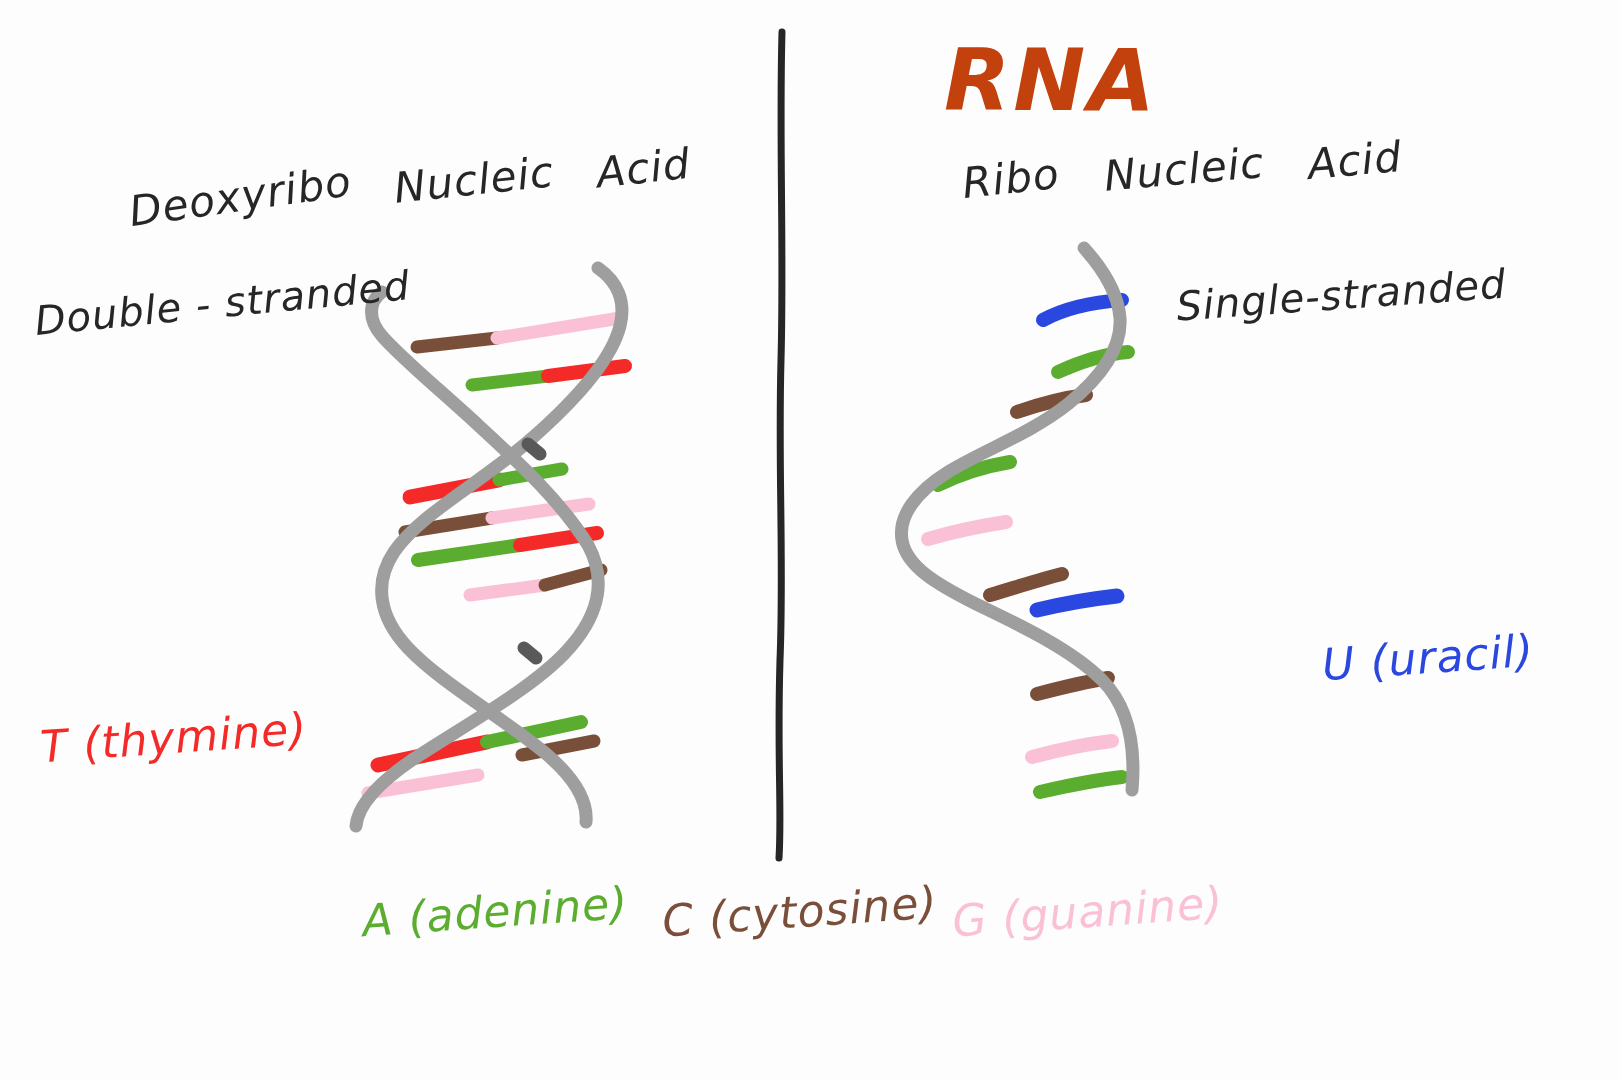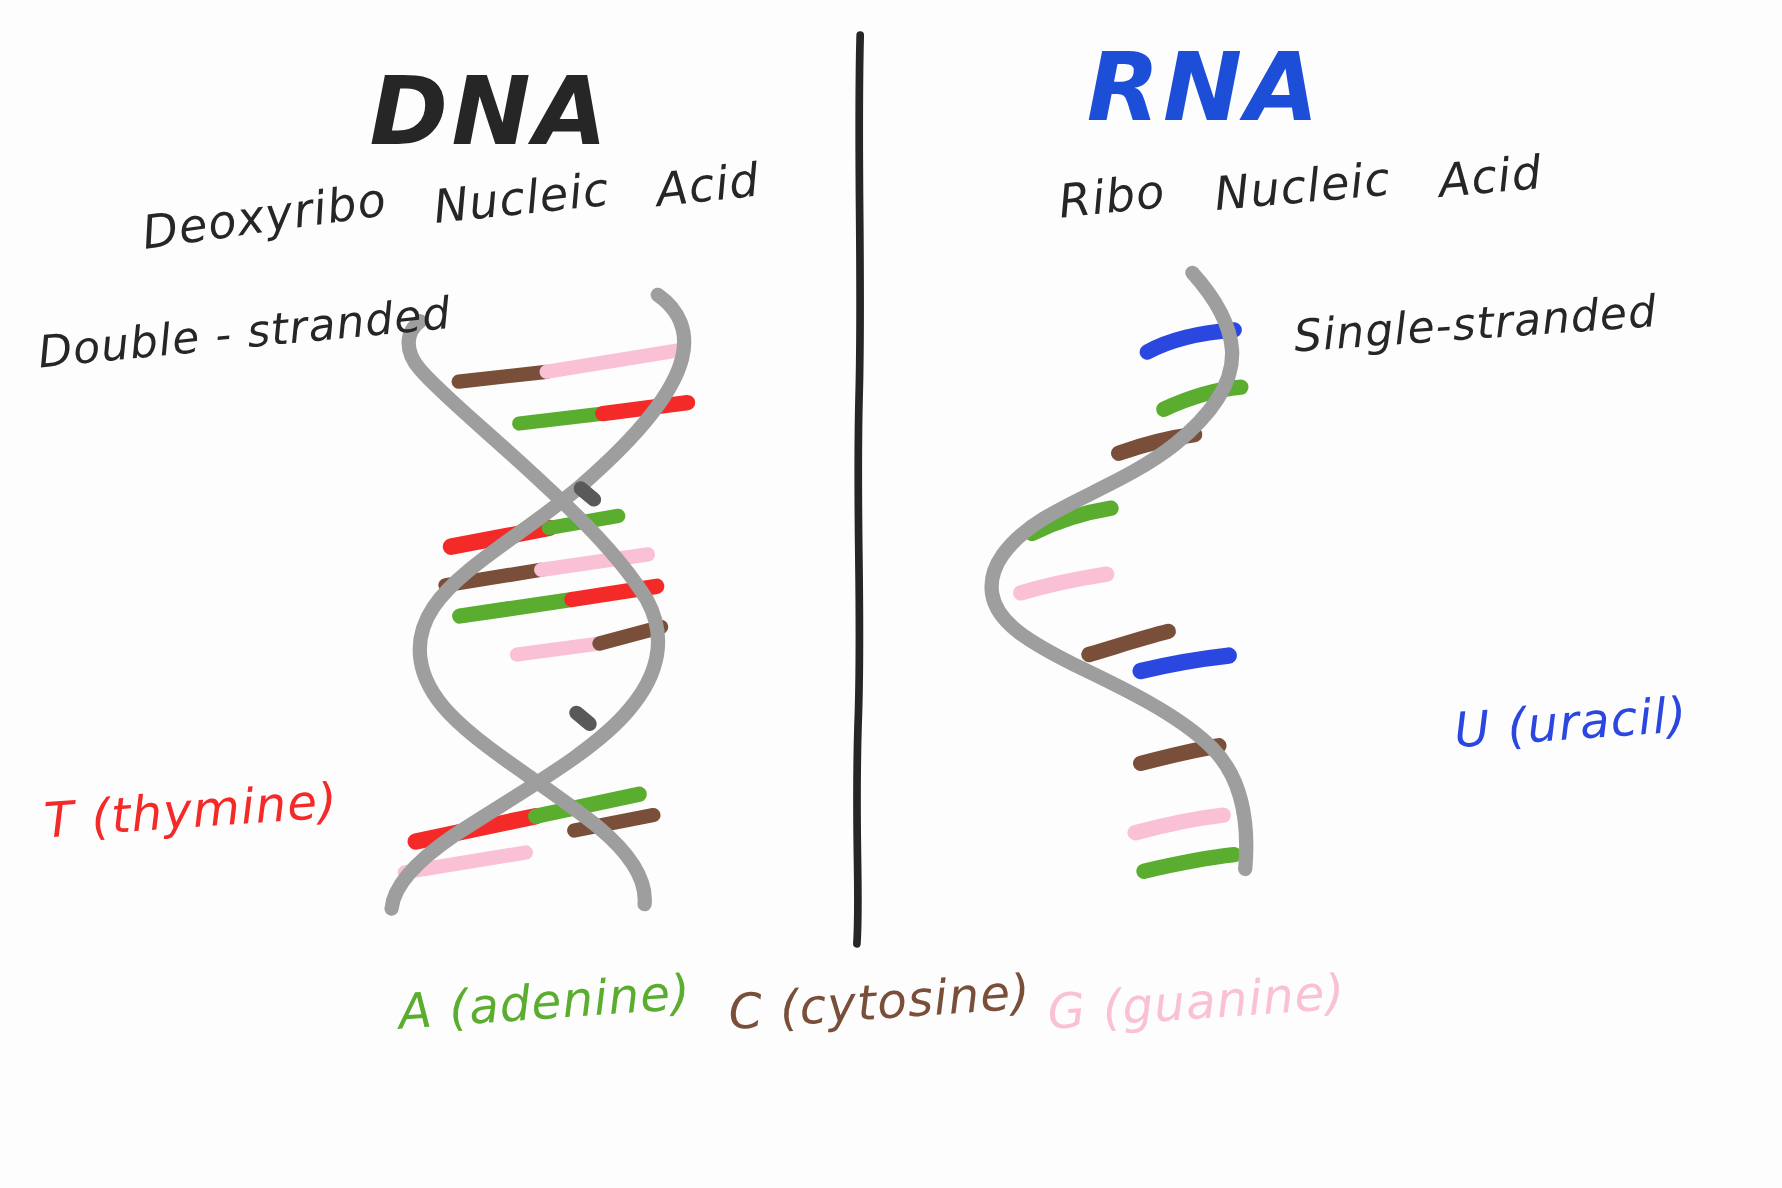--- a/index.html
+++ b/index.html
@@ -129,29 +129,28 @@
                C 1102 268, 1118 292, 1120 318
                C 1122 348, 1100 378, 1068 404
                C 1030 434, 984 450, 948 472
                C 916 492, 898 516, 902 540
                C 906 566, 936 584, 976 604
                C 1022 626, 1072 650, 1102 680
                C 1128 706, 1136 744, 1132 790" stroke="#9e9e9e" stroke-width="13" fill="none" stroke-linecap="round"></path>
     </g>
   </svg>
 
-  <div class="hand title tilt-0" style="left: 336px; top: 52px; color: rgb(38, 38, 38);">DNA</div>
 
   <div class="hand subtitle tilt-2" style="left: 128px; top: 160px; color: rgb(38, 38, 38);">
     <span class="w" style="transform:rotate(-4deg);">Deoxyribo</span>
     <span class="w" style="margin-left:28px;transform:rotate(-2deg);">Nucleic</span>
     <span class="w" style="margin-left:28px;transform:rotate(-2deg);">Acid</span>
   </div>
 
-  <div class="hand title tilt-0" style="left: 988px; top: 30px; color: #1d4ed8;">RNA</div>
+  <div class="hand title tilt-0" style="left: 944px; top: 30px; color: #c2410c;">RNA</div>
 
   <div class="hand subtitle tilt-3" style="left: 962px; top: 145px; color: rgb(38, 38, 38);">
     <span class="w" style="transform:rotate(-3deg);">Ribo</span>
     <span class="w" style="margin-left:30px;transform:rotate(-2deg);">Nucleic</span>
     <span class="w" style="margin-left:30px;transform:rotate(-2deg);">Acid</span>
   </div>
 
   <div class="hand sidelabel tilt-1" style="left: 34px; top: 280px; color: rgb(38, 38, 38);">Double - stranded</div>
 
   <div class="hand sidelabel tilt-2" style="left: 1176px; top: 272px; color: rgb(38, 38, 38);">Single-stranded</div>

